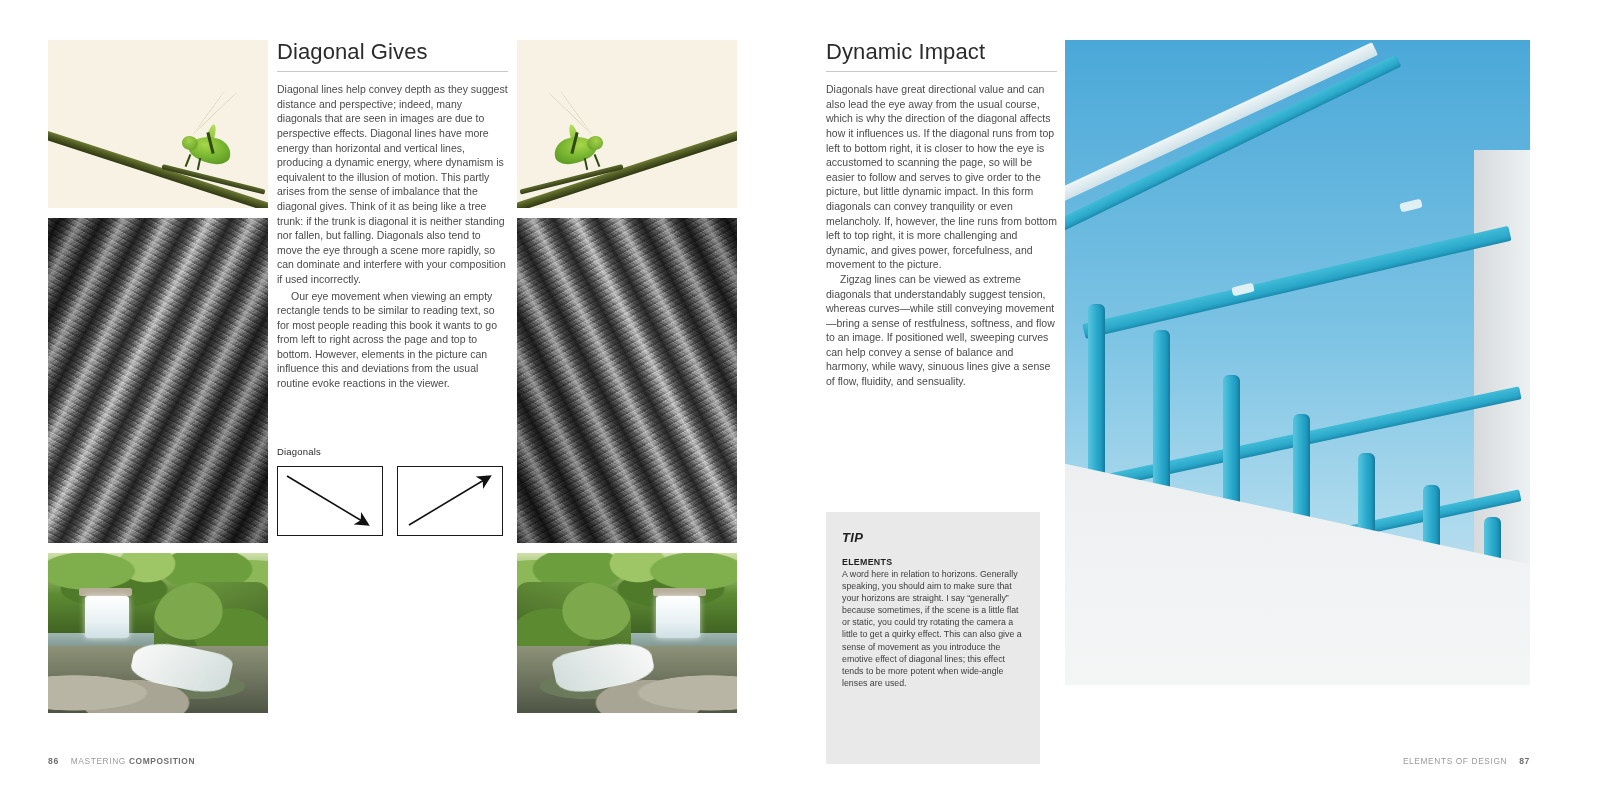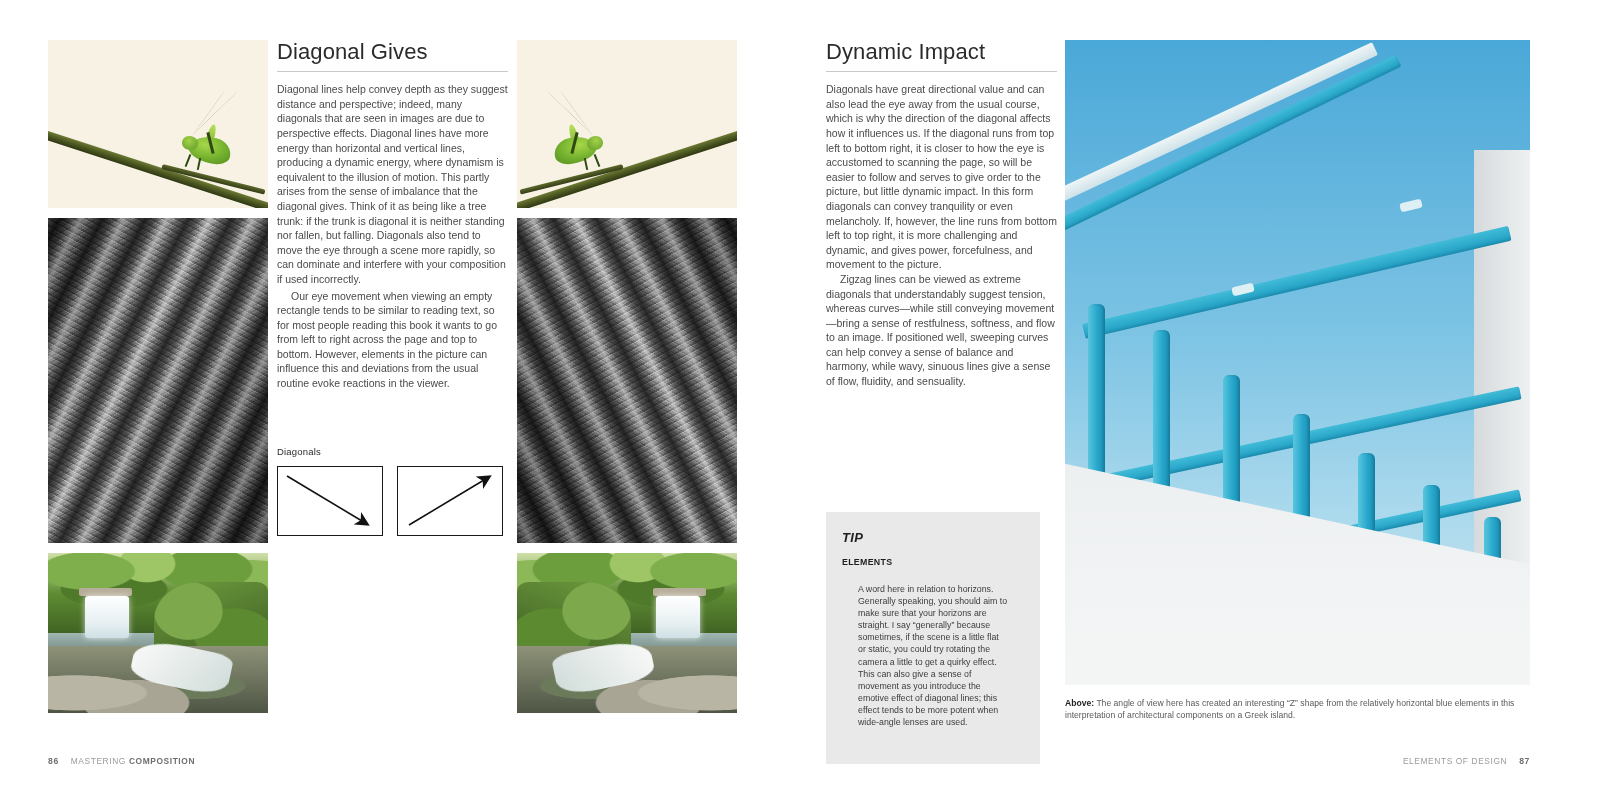--- a/index.html
+++ b/index.html
@@ -334,21 +334,21 @@
     font-size: 8.8px;
     font-weight: bold;
     color: #1f1f1f;
     margin: 0 0 1px 0;
     letter-spacing: .3px;
   }
   .tip-body {
     font-size: 8.8px;
     line-height: 12.1px;
     color: #3c3c3c;
-    margin: 16px;
+    margin: 0;
   }
 
   
   .footer {
     position: absolute;
     bottom: 34px;
     font-size: 8.4px;
     letter-spacing: .6px;
     color: #9a9a9a;
     display: flex;
@@ -531,24 +531,20 @@
       <div class="picket" style="left:34%;top:52%;width:17px;height:40%;"></div>
       <div class="picket" style="left:49%;top:58%;width:17px;height:38%;"></div>
       <div class="picket" style="left:63%;top:64%;width:17px;height:34%;"></div>
       <div class="picket" style="left:77%;top:69%;width:17px;height:31%;"></div>
       <div class="picket" style="left:90%;top:74%;width:17px;height:27%;"></div>
 
       <div class="fp-wallshadow"></div>
       <div class="fp-wallbottom"></div>
     </div>
 
-    <div class="fence-caption" style="left:265px;">
-      <b>Above:</b>
-      <span>The angle of view here has created an interesting “Z” shape from the relatively horizontal blue elements in this interpretation of architectural components on a Greek island.</span>
-    </div>
 
     <div class="footer footer-right">
       <span>ELEMENTS OF DESIGN</span>
       <span class="folio">87</span>
     </div>
   </div>
 
 </div>
 
 </body></html>

